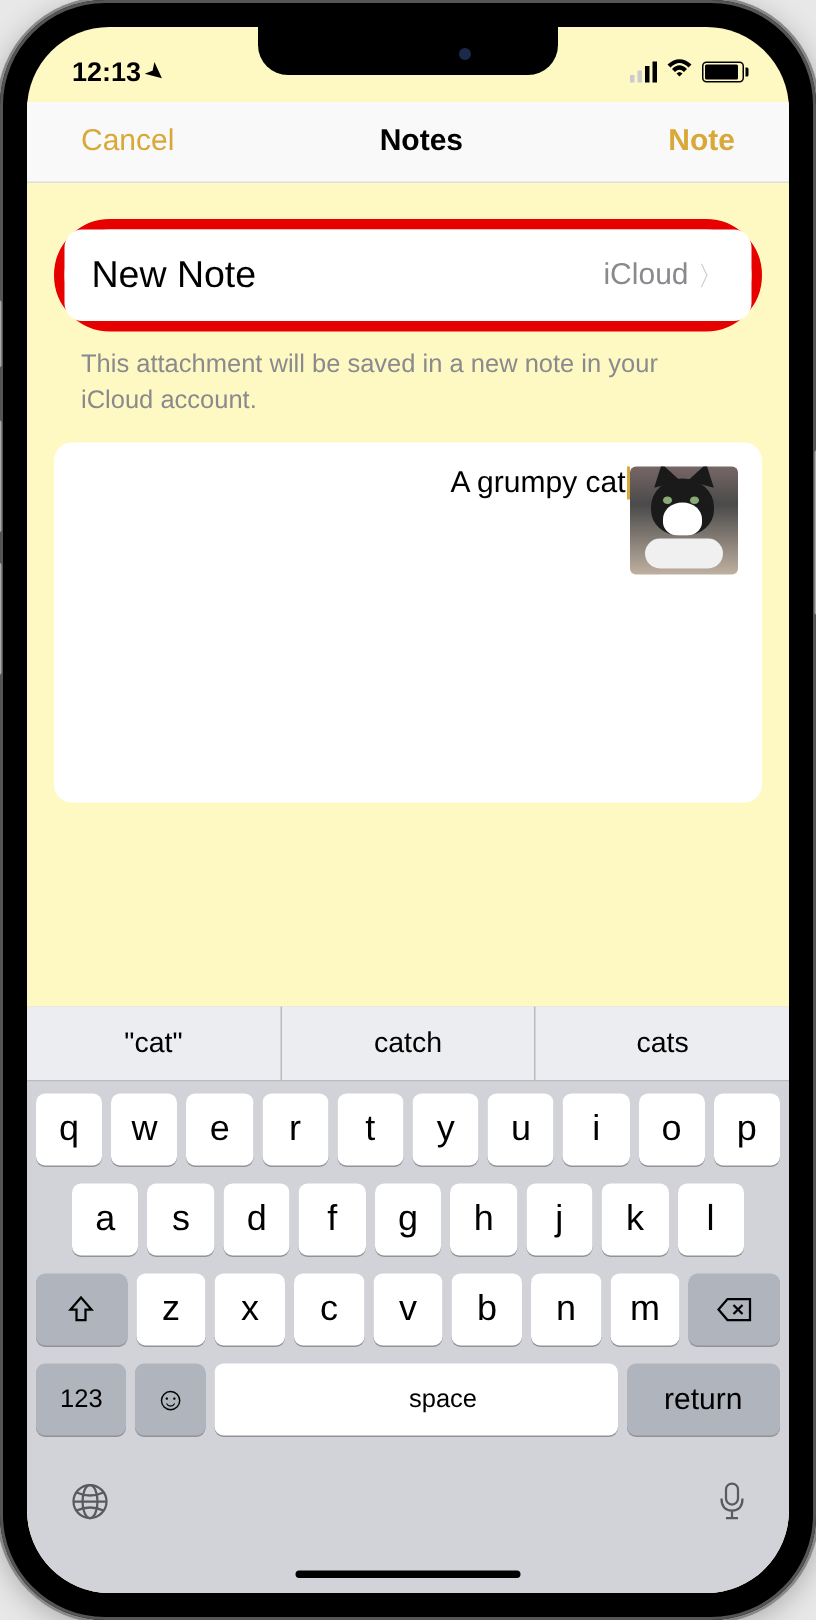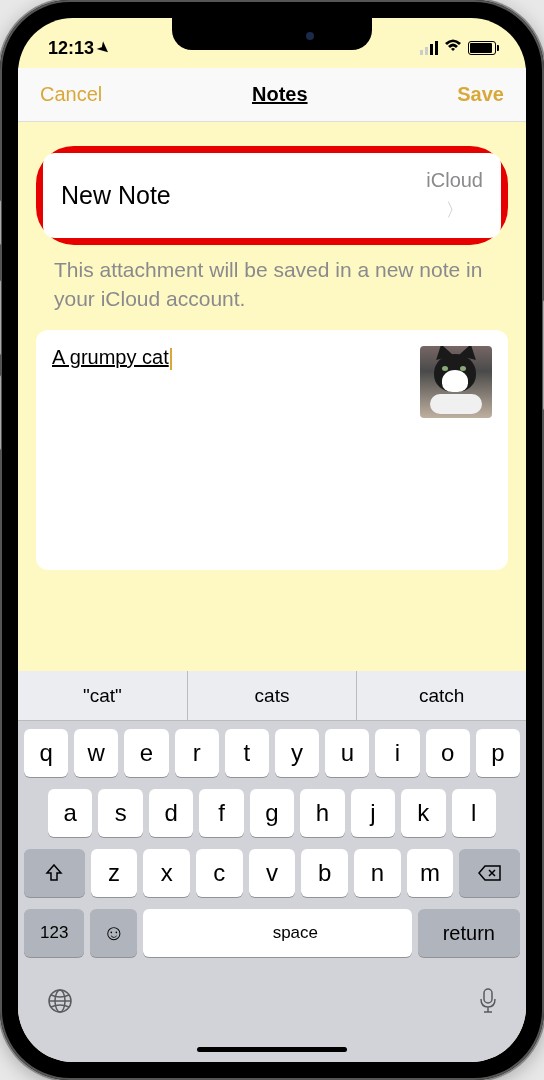--- a/index.html
+++ b/index.html
@@ -69,31 +69,31 @@
       font-size: 18px;
     }
     .status-left { display: flex; align-items: center; gap: 4px; }
     .status-right { display: flex; align-items: center; gap: 6px; }
     .nav-arrow { transform: rotate(40deg); font-size: 14px; }
     .nav-header {
       height: 54px;
       display: flex;
       justify-content: space-between;
       align-items: center;
-      padding: 0 22px;
+      padding: 0 36px;
       background: #f9f9f9;
       border-bottom: 1px solid #ddd;
       text-align: center;
     }
     .nav-cancel, .nav-save {
       color: #d8a838;
       font-size: 20px;
     }
     .nav-save { font-weight: 600; }
-    .nav-title { font-size: 20px; font-weight: 700; color: #000; text-decoration: underline; }
+    .nav-title { font-size: 20px; font-weight: 700; color: #000; }
     .content {
       padding: 24px 18px 0;
     }
     .section-label {
       color: #8a8a8e;
       font-size: 16px;
       letter-spacing: 0.5px;
       padding-left: 18px;
       margin-bottom: 8px;
     }
@@ -105,37 +105,36 @@
     }
     .save-to-row {
       background: #fff;
       border-radius: 12px;
       padding: 16px 18px;
       display: flex;
       justify-content: space-between;
       align-items: center;
     }
     .save-to-title { font-size: 25px; color: #000; }
-    .save-to-right { display: flex; align-items: center; gap: 6px; color: #8a8a8e; font-size: 20px; flex-direction: column; }
+    .save-to-right { display: flex; align-items: center; gap: 6px; color: #8a8a8e; font-size: 20px; }
     .chevron-right { color: #c7c7cc; font-size: 18px; }
     .helper-text {
       color: #8a8a8e;
-      font-size: 21px;
+      font-size: 17px;
       padding: 6px 18px 16px;
       line-height: 1.4;
     }
     .note-card {
       background: #fff;
       border-radius: 12px;
       padding: 16px;
       display: flex;
-      justify-content: space-between;
+      justify-content: flex-end;
       align-items: flex-start;
       min-height: 240px;
-      text-decoration: underline;
     }
     .note-text {
       font-size: 20px;
       color: #000;
       position: relative;
     }
     .cursor {
       display: inline-block;
       width: 2px;
       height: 22px;
@@ -319,21 +318,21 @@
         </span>
         <div class="battery">
             <div class="battery-fill"></div>
           </div>
       </div>
     </div>
 
     <div class="nav-header">
       <span class="nav-cancel">Cancel</span>
       <span class="nav-title">Notes</span>
-      <span class="nav-save">Save</span>
+      <span class="nav-save">Note</span>
     </div>
 
     <div class="content">
 
       <div class="highlight-ring">
         <div class="save-to-row">
           <span class="save-to-title">New Note</span>
           <span class="save-to-right">
             <span>iCloud</span>
             <span class="chevron-right">〉</span>
@@ -357,22 +356,22 @@
             <div class="cat-eye-r"></div>
             <div class="cat-paws"></div>
           </div>
         </div>
       </div>
     </div>
 
     <div class="keyboard">
       <div class="suggestions">
         <div class="suggestion">"cat"</div>
+        <div class="suggestion">catch</div>
         <div class="suggestion">cats</div>
-        <div class="suggestion">catch</div>
       </div>
       <div class="key-rows">
         <div class="key-row">
           <div class="key">q</div>
           <div class="key">w</div>
           <div class="key">e</div>
           <div class="key">r</div>
           <div class="key">t</div>
           <div class="key">y</div>
           <div class="key">u</div>

